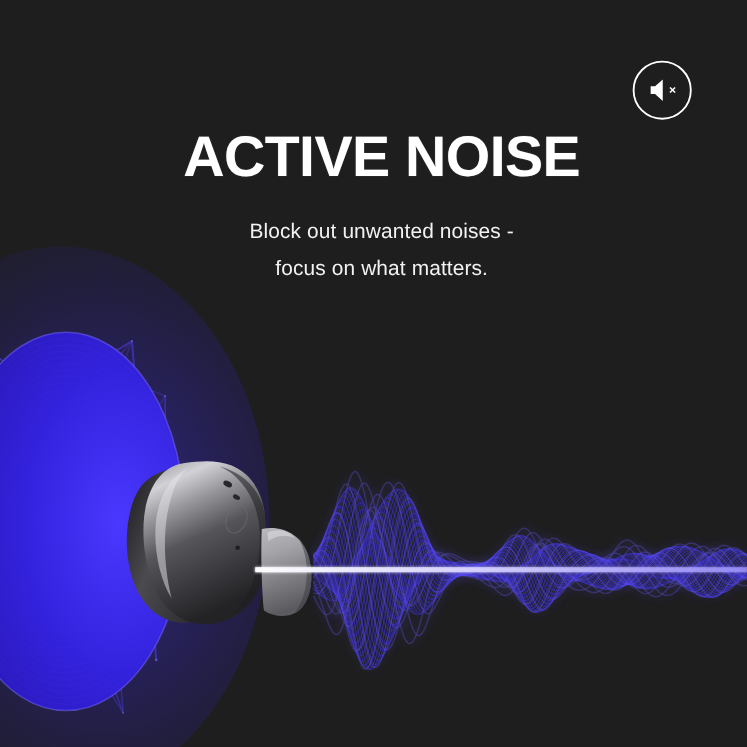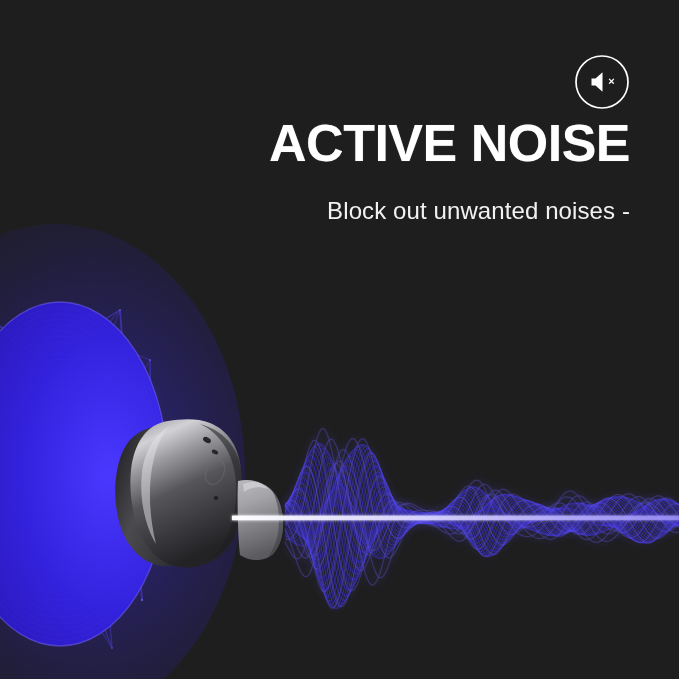--- a/index.html
+++ b/index.html
@@ -31,41 +31,41 @@
     position: absolute;
     left: 574px;
     top: 54px;
     width: 56px;
     height: 56px;
   }
 
   
   #copy {
     position: absolute;
-    left: 40px;
+    left: 52px;
     top: 118px;
     width: 590px;
-    text-align: right;
+    text-align: center;
   }
   .headline {
     color: #ffffff;
     font-weight: bold;
     font-size: 52px;
     line-height: 50px;
     letter-spacing: -0.5px;
     white-space: nowrap;
     text-shadow: 0 0 1px rgba(255,255,255,0.35);
   }
   #sub {
     margin-top: 26px;
   }
   .subline {
     color: #f2f2f2;
     font-weight: 300;
-    font-size: 24px;
+    font-size: 19px;
     line-height: 34px;
     letter-spacing: 0.1px;
     white-space: nowrap;
   }
 </style>
 </head>
 <body>
 
 <div id="stage">
 
@@ -315,16 +315,17 @@
     <g fill="#ffffff">
       <path d="M17.5 24.5 H21.5 L28.5 18.2 V37.8 L21.5 31.5 H17.5 Z"></path>
     </g>
     <text x="34.2" y="31.4" fill="#ffffff" font-family="'Liberation Sans', sans-serif" font-size="11" font-weight="bold">×</text>
   </svg>
 
   <div id="copy">
     <div class="headline">ACTIVE NOISE</div>
     <div id="sub">
       <div class="subline">Block out unwanted noises -</div>
+      <div class="subline">focus on what matters.</div>
     </div>
   </div>
 
 </div>
 
 </body></html>

